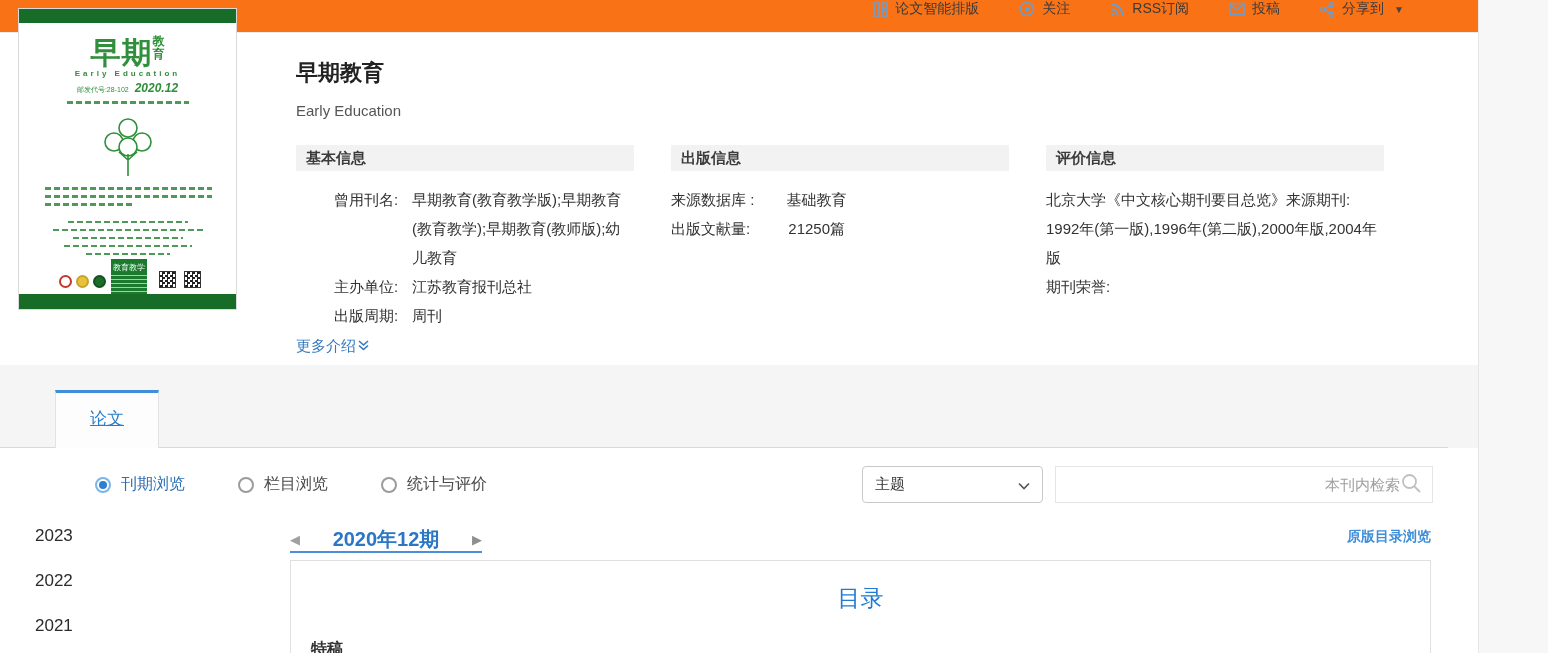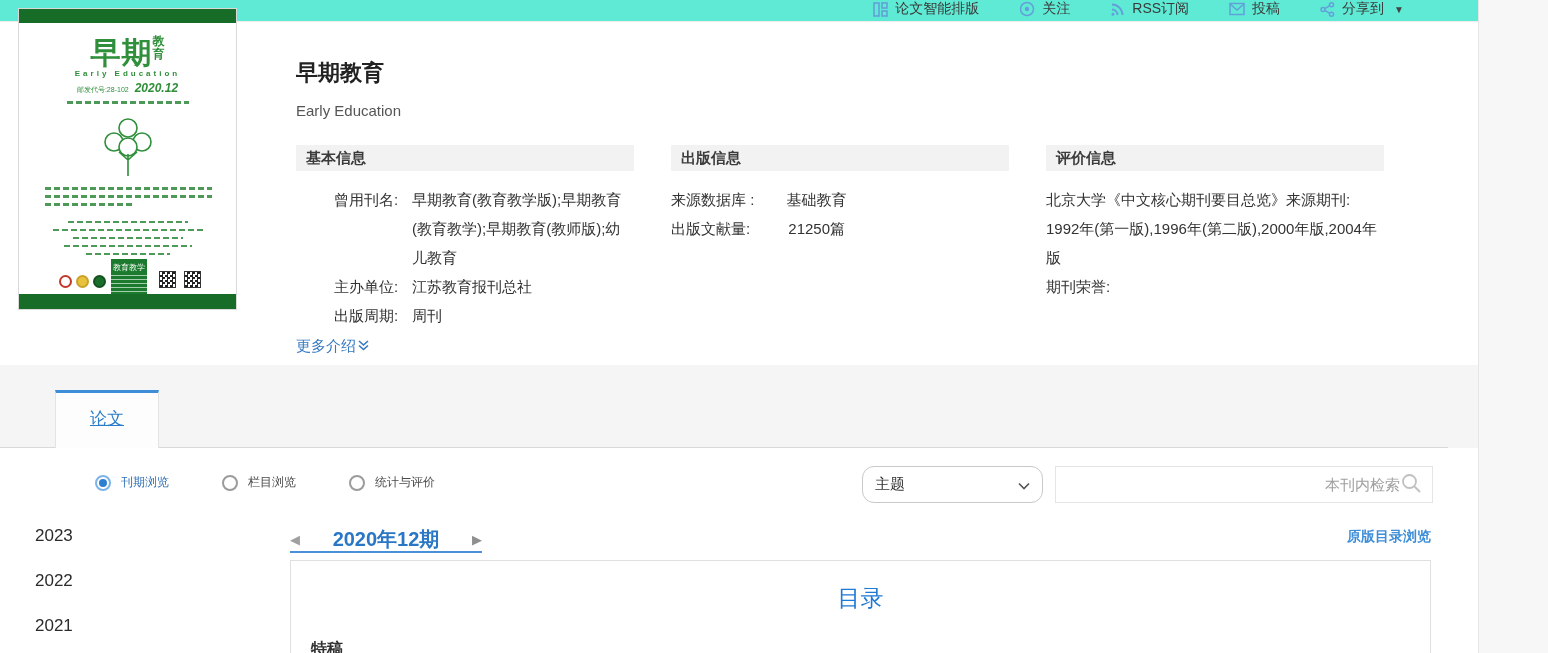--- a/index.html
+++ b/index.html
@@ -4,22 +4,22 @@
 <style>
   * { margin:0; padding:0; box-sizing:border-box; }
   body { font-family:"Liberation Sans","DejaVu Sans",sans-serif; background:#f7f7f8; }
   #stage { position:relative; width:1548px; height:653px; overflow:hidden; background:#ffffff; }
 
   
   .right-band { position:absolute; left:1478px; top:0; width:70px; height:653px;
                 background:#f7f7f8; border-left:1px solid #e6e6e6; }
 
   
-  .toolbar { position:absolute; left:0; top:0; width:1478px; height:22px;
-             background:#5eead4; border-bottom:1px solid #ededed; }
+  .toolbar { position:absolute; left:0; top:0; width:1478px; height:33px;
+             background:#f97316; border-bottom:1px solid #ededed; }
   .toolbar-inner { position:absolute; right:74px; top:-3px; display:flex; gap:40px; align-items:center; height:24px; }
   .tb-item { display:flex; align-items:center; gap:7px; font-size:14px; color:#3a3a3a; cursor:pointer; white-space:nowrap; }
   .tb-item svg { display:block; }
   .tb-caret { font-size:10px; color:#444; margin-left:3px; }
 
   
   .cover { position:absolute; left:18px; top:8px; width:219px; height:302px;
            background:#fff; border:1px solid #d9d9d9; z-index:5; }
   .cover-bar-top { position:absolute; left:0; top:0; width:100%; height:14px; background:#176d27; }
   .cover-bar-bot { position:absolute; left:0; bottom:0; width:100%; height:15px; background:#176d27; }
@@ -63,29 +63,29 @@
   .more-link { color:#3579c1; cursor:pointer; display:inline-flex; align-items:center; gap:2px; margin-top:1px; }
 
   
   .tab-band { position:absolute; left:0; top:365px; width:1478px; height:83px; background:#f5f5f6; }
   .tab-line { position:absolute; left:0; top:447px; width:1448px; height:1px; background:#d9d9d9; }
   .tab { position:absolute; left:55px; top:390px; width:104px; height:58px; background:#fdfdfd;
          border-top:3px solid #3f8fd8; border-left:1px solid #e3e3e3; border-right:1px solid #e3e3e3;
          z-index:2; color:#2a7dc9; font-size:17px; text-align:center; line-height:52px; cursor:pointer;text-decoration:underline; }
 
   
-  .radios { position:absolute; left:95px; top:474px; display:flex; gap:53px; align-items:center; font-size:12px; }
+  .radios { position:absolute; left:95px; top:474px; display:flex; gap:53px; align-items:center; font-size:16px; }
   .radio-opt { display:flex; align-items:center; gap:10px; color:#4a4a4a; cursor:pointer; }
   .radio-opt.sel { color:#2f6fb5; }
   .rcirc { width:16px; height:16px; border-radius:50%; border:2px solid #9b9b9b; background:#fff; }
   .radio-opt.sel .rcirc { border-color:#7db4e8; display:flex; align-items:center; justify-content:center; }
   .radio-opt.sel .rcirc::after { content:""; width:8px; height:8px; border-radius:50%; background:#2f7fd1; }
 
   .select-box { position:absolute; left:862px; top:466px; width:181px; height:37px; background:#fff;
-                border:1px solid #c9c9c9; border-radius:12px; display:flex; align-items:center;
+                border:1px solid #c9c9c9; border-radius:4px; display:flex; align-items:center;
                 padding:0 12px; font-size:15px; color:#333; cursor:pointer; justify-content:space-between; }
   .search-box { position:absolute; left:1055px; top:466px; width:378px; height:37px; background:#fff;
                 border:1px solid #e5e5e5; display:flex; align-items:center; padding:0 10px; }
   .search-box input { flex:1; border:none; outline:none; font-size:15px; color:#333;
                 font-family:"Liberation Sans","DejaVu Sans",sans-serif;text-align:right; }
   .search-box input::placeholder { color:#a0a0a0; }
 
   
   .years { position:absolute; left:35px; top:524px; display:flex; flex-direction:column; gap:21px;
            font-size:17px; color:#2b2b2b; }

